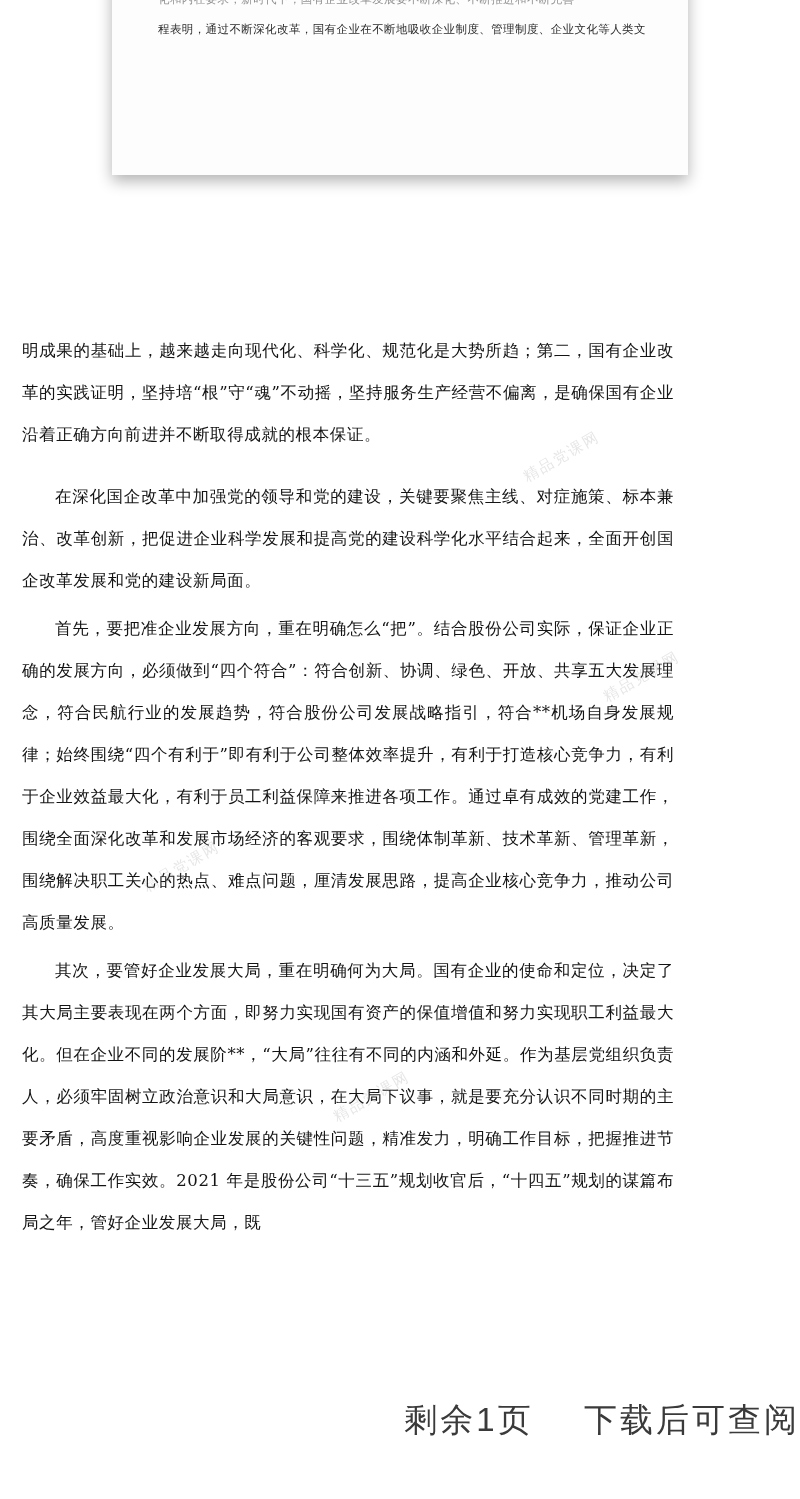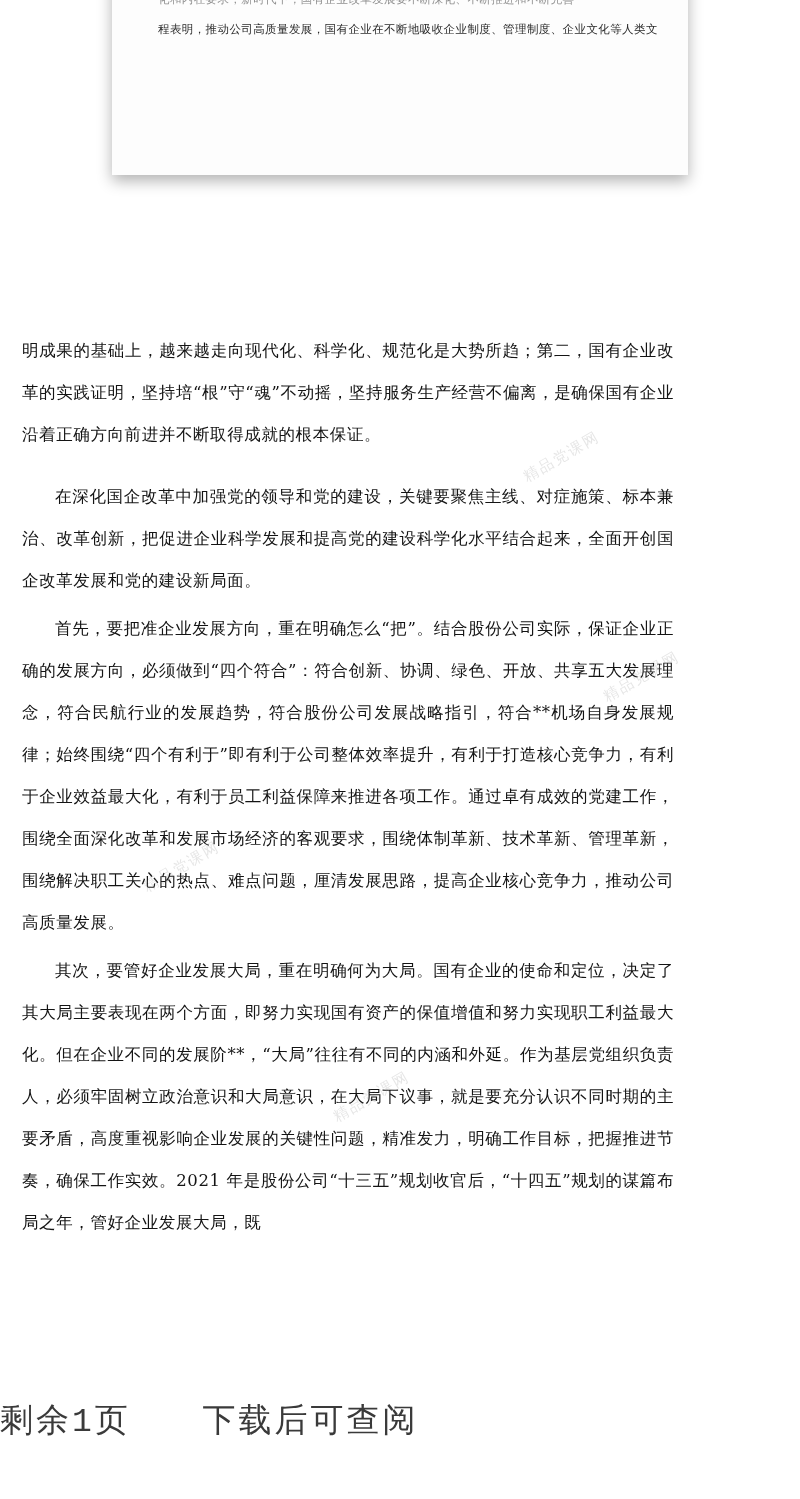--- a/index.html
+++ b/index.html
@@ -90,35 +90,35 @@
   .wm-2 { left: 600px; top: 690px; }
   .wm-3 { left: 140px; top: 880px; }
   .wm-4 { left: 330px; top: 1110px; }
 
   
   .footer {
     position: absolute;
     left: 0;
     bottom: 56px;
     width: 800px;
-    text-align: left;
-    font-family: Liberation Mono, monospace;
+    text-align: right;
+    font-family: Liberation Sans, sans-serif;
     font-size: 33px;
     color: #3a3a3a;
     letter-spacing: 3px;
   }
   .footer .sep { display: inline-block; width: 26px; }
 </style>
 </head>
 <body>
 
 <div class="page-card-top">
   <div class="card-inner">
     <div class="card-line faded">化和内在要求，新时代下，国有企业改革发展要不断深化、不断推进和不断完善</div>
-    <div class="card-line">程表明，推动公司高质量发展，国有企业在不断地吸收企业制度、管理制度、企业文化等人类文</div>
+    <div class="card-line">程表明，通过不断深化改革，国有企业在不断地吸收企业制度、管理制度、企业文化等人类文</div>
   </div>
 
 </div>
 
 <div class="doc-body">
   <p class="para">明成果的基础上，越来越走向现代化、科学化、规范化是大势所趋；第二，国有企业改革的实践证明，坚持培“根”守“魂”不动摇，坚持服务生产经营不偏离，是确保国有企业沿着正确方向前进并不断取得成就的根本保证。</p>
   <div class="gap-sm"></div>
   <p class="para indent">在深化国企改革中加强党的领导和党的建设，关键要聚焦主线、对症施策、标本兼治、改革创新，把促进企业科学发展和提高党的建设科学化水平结合起来，全面开创国企改革发展和党的建设新局面。</p>
   <p class="para indent">首先，要把准企业发展方向，重在明确怎么“把”。结合股份公司实际，保证企业正确的发展方向，必须做到“四个符合”：符合创新、协调、绿色、开放、共享五大发展理念，符合民航行业的发展趋势，符合股份公司发展战略指引，符合**机场自身发展规律；始终围绕“四个有利于”即有利于公司整体效率提升，有利于打造核心竞争力，有利于企业效益最大化，有利于员工利益保障来推进各项工作。通过卓有成效的党建工作，围绕全面深化改革和发展市场经济的客观要求，围绕体制革新、技术革新、管理革新，围绕解决职工关心的热点、难点问题，厘清发展思路，提高企业核心竞争力，推动公司高质量发展。</p>
   <p class="para indent">其次，要管好企业发展大局，重在明确何为大局。国有企业的使命和定位，决定了其大局主要表现在两个方面，即努力实现国有资产的保值增值和努力实现职工利益最大化。但在企业不同的发展阶**，“大局”往往有不同的内涵和外延。作为基层党组织负责人，必须牢固树立政治意识和大局意识，在大局下议事，就是要充分认识不同时期的主要矛盾，高度重视影响企业发展的关键性问题，精准发力，明确工作目标，把握推进节奏，确保工作实效。2021 年是股份公司“十三五”规划收官后，“十四五”规划的谋篇布局之年，管好企业发展大局，既</p>

